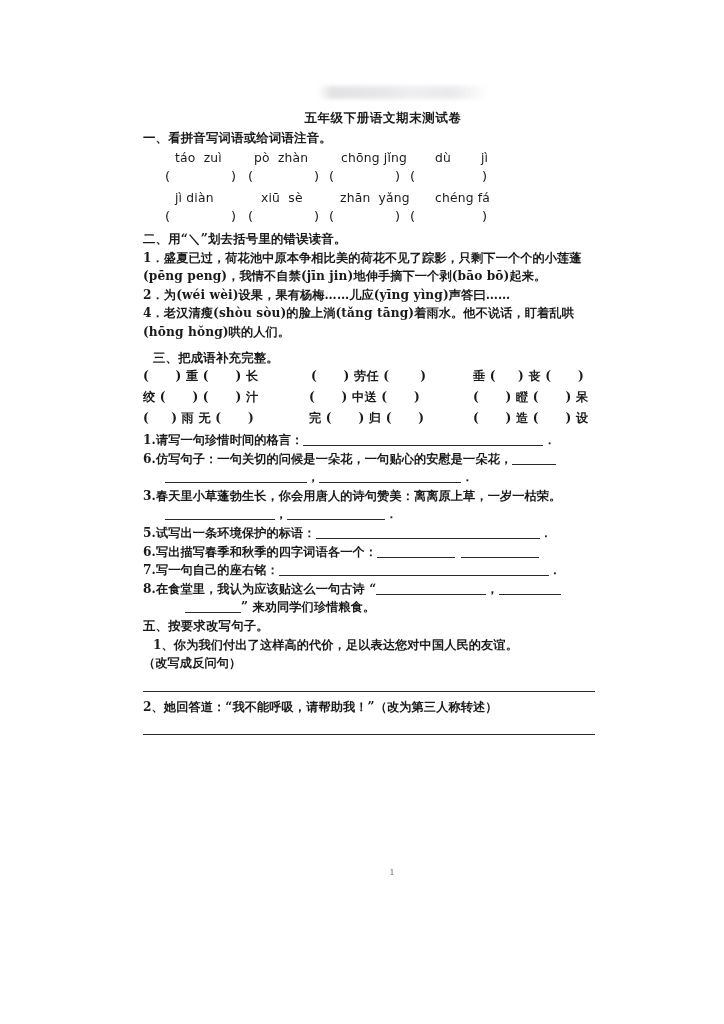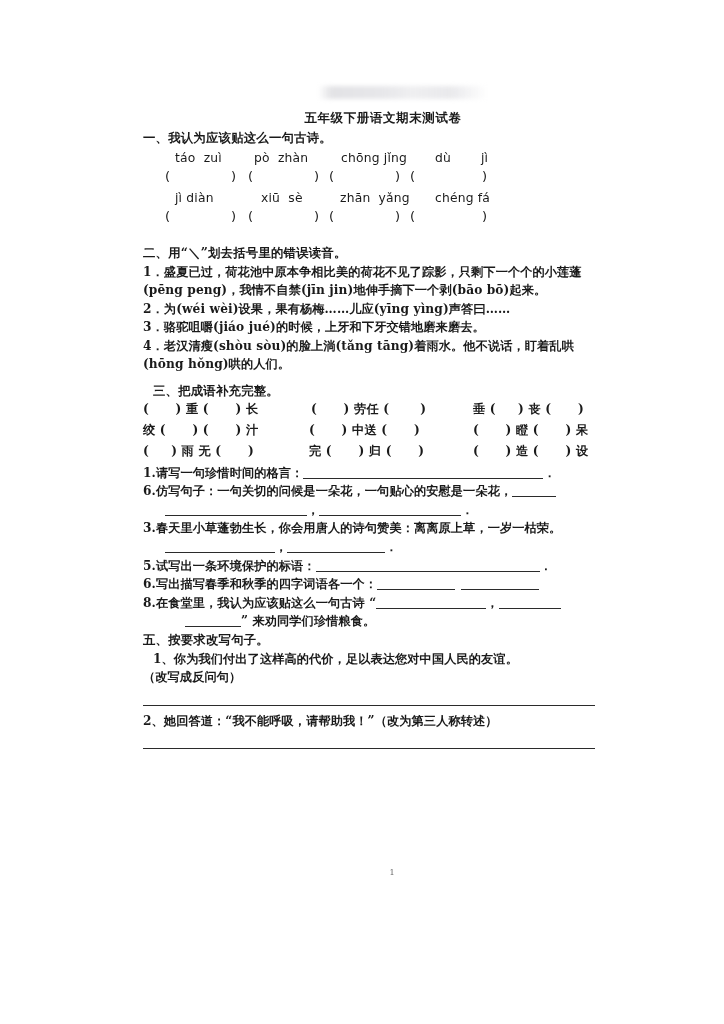--- a/index.html
+++ b/index.html
@@ -137,21 +137,21 @@
 <body>
 
 <div class="page">
 
   <div class="redaction"></div>
 
   <div class="content">
 
     <div class="doc-title">五年级下册语文期末测试卷</div>
 
-    <div class="sec-head">一、我认为应该贴这么一句古诗。</div>
+    <div class="sec-head">一、看拼音写词语或给词语注音。</div>
 
     <div class="pinyin-block">
 
       <div class="pinyin-row">
         <span class="pz" style="left:32px">táo  zuì</span>
         <span class="pz" style="left:111px">pò  zhàn</span>
         <span class="pz" style="left:198px">chōng jǐng</span>
         <span class="pz" style="left:292px">dù</span>
         <span class="pz" style="left:338px">jì</span>
       </div>
@@ -179,24 +179,23 @@
         <span class="pz" style="left:88px">)</span>
         <span class="pz" style="left:105px">(</span>
         <span class="pz" style="left:171px">)</span>
         <span class="pz" style="left:186px">(</span>
         <span class="pz" style="left:252px">)</span>
         <span class="pz" style="left:267px">(</span>
         <span class="pz" style="left:339px">)</span>
       </div>
     </div>
 
-    <div class="sec-head" style="margin-top:16px">二、用“＼”划去括号里的错误读音。</div>
+    <div class="sec-head" style="margin-top:2px">二、用“＼”划去括号里的错误读音。</div>
     <div class="line">1．盛夏已过，荷花池中原本争相比美的荷花不见了踪影，只剩下一个个的小莲蓬(pēng peng)，我情不自禁(jīn jin)地伸手摘下一个剥(bāo bō)起来。</div>
     <div class="line">2．为(wéi wèi)设果，果有杨梅……儿应(yīng yìng)声答曰……</div>
-    <div class="line">3．骆驼咀嚼(jiáo jué)的时候，上牙和下牙交错地磨来磨去。</div>
     <div class="line">4．老汉清瘦(shòu sòu)的脸上淌(tǎng tāng)着雨水。他不说话，盯着乱哄(hōng hǒng)哄的人们。</div>
 
     <div class="sec-head indent" style="margin-top:8px">三、把成语补充完整。</div>
 
     <div class="idiom-row">
       <span class="iz" style="left:0px">(      ) 重 (      ) 长</span>
       <span class="iz" style="left:168px">(      ) 劳任 (       )</span>
       <span class="iz" style="left:330px">垂 (     ) 丧 (      )</span>
     </div>
     <div class="idiom-row">
@@ -229,20 +228,23 @@
 
 
     <div class="line q-line">
       <span>5.试写出一条环境保护的标语：</span><span class="blank" style="width:224px"></span><span>．</span>
     </div>
 
     <div class="line q-line">
       <span>6.写出描写春季和秋季的四字词语各一个：</span><span class="blank" style="width:78px"></span><span style="display:inline-block;width:6px"></span><span class="blank" style="width:78px"></span>
     </div>
 
+    <div class="line q-line">
+      <span>7.写一句自己的座右铭：</span><span class="blank" style="width:270px"></span><span>．</span>
+    </div>
 
     <div class="line q-line">
       <span>8.在食堂里，我认为应该贴这么一句古诗 “</span><span class="blank" style="width:110px"></span><span>，</span><span class="blank" style="width:62px"></span>
     </div>
     <div class="line q-line" style="padding-left:42px">
       <span class="blank" style="width:56px"></span><span>”</span>
       <span>来劝同学们珍惜粮食。</span>
     </div>
 
     <div class="sec-head">五、按要求改写句子。</div>

